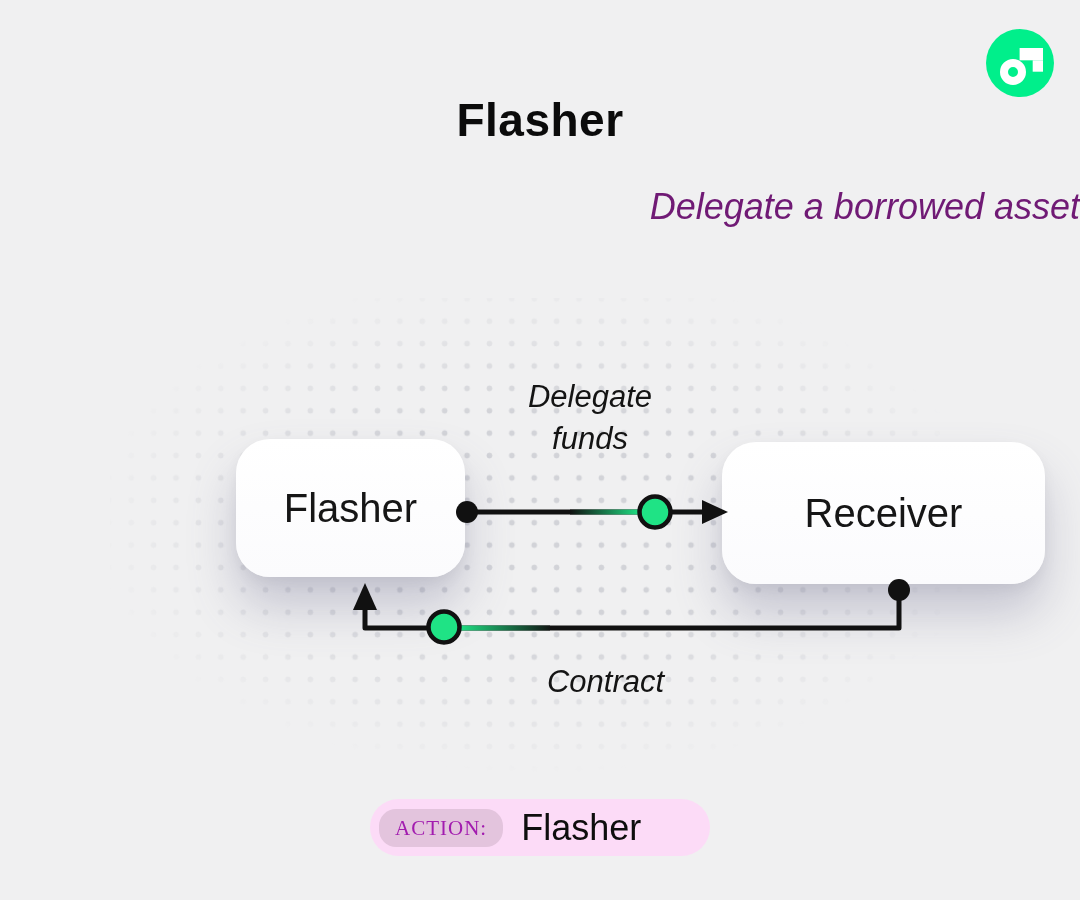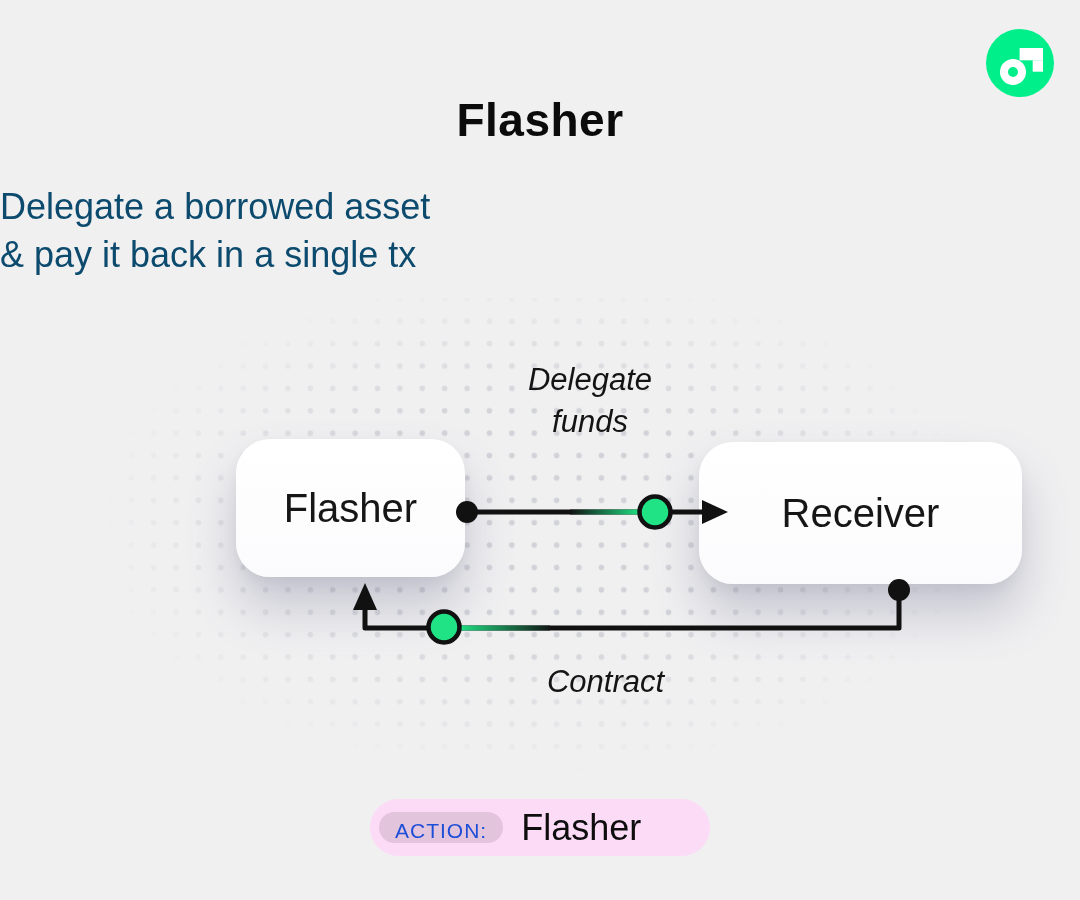--- a/index.html
+++ b/index.html
@@ -14,49 +14,49 @@
     background-size:22.4px 22.4px;background-position:10px 12px;
     -webkit-mask-image:radial-gradient(ellipse 52% 52% at 50% 47%,rgba(0,0,0,.95) 45%,rgba(0,0,0,0) 100%);
     mask-image:radial-gradient(ellipse 52% 52% at 50% 47%,rgba(0,0,0,.95) 45%,rgba(0,0,0,0) 100%);
   }
   .title{
     position:absolute;top:62px;left:0;width:100%;text-align:center;
     font-size:46px;font-weight:700;letter-spacing:.5px;color:#0b0b0b;
   }
   .logo{position:absolute;left:986px;top:29px;width:68px;height:68px;}
   .subtitle{
-    position:absolute;top:183px;left:0;width:100%;text-align:left;
-    font-size:36px;line-height:48px;font-weight:400;color:#0c4a6e;
+    position:absolute;top:183px;left:0;width:100%;text-align:right;
+    font-size:36px;line-height:48px;font-weight:400;color:#701a75;font-style:italic;
   }
   .subtitle span{display:block;}
   .node{
     position:absolute;background:linear-gradient(180deg,#ffffff 0%,#fbfbfd 100%);
     border-radius:34px;display:flex;flex-direction:column;align-items:center;justify-content:center;
     font-size:40px;color:#161616;
     box-shadow:0 30px 48px rgba(104,104,138,.30),0 6px 14px rgba(0,0,0,.05);
   }
   .node-flasher{left:236px;top:439px;width:229px;height:138px;}
-  .node-receiver{left:699px;top:442px;width:323px;height:142px;line-height:52px;text-align:center;}
+  .node-receiver{left:722px;top:442px;width:323px;height:142px;line-height:52px;text-align:center;}
   .node span{display:block;}
   .flow-label{
     position:absolute;font-style:italic;font-size:31px;line-height:42px;
     color:#141414;text-align:center;
   }
   .flow-label span{display:block;}
   .label-call{left:47px;top:474px;width:180px;}
-  .label-delegate{left:480px;top:359px;width:220px;}
+  .label-delegate{left:480px;top:376px;width:220px;}
   .label-repayment{left:493px;top:661px;width:225px;}
   .arrows{position:absolute;left:0;top:0;pointer-events:none;}
   .action-pill{
     position:absolute;left:370px;top:799px;width:340px;height:57px;border-radius:29px;
     background:#fcdbf7;display:flex;align-items:center;padding-left:9px;box-sizing:border-box;
   }
   .action-badge{
-    background:#e3c4dd;color:#1d4ed8;border-radius:17px;
-    font-size:21px;letter-spacing:1px;padding:7px 16px 0 16px;white-space:nowrap;
+    background:#e3c4dd;color:#a21caf;border-radius:17px;
+    font-size:21px;letter-spacing:1px;padding:7px 16px 6px 16px;white-space:nowrap;font-family:Liberation Serif, serif;
   }
   .action-value{font-size:36px;color:#0e0e0e;margin-left:18px;}
 </style>
 </head>
 <body>
 
 <div class="canvas">
 
   <div class="dots"></div>
 
@@ -66,21 +66,20 @@
     <svg width="68" height="68" viewBox="0 0 68 68">
       <circle cx="34" cy="34" r="34" fill="#00EF8B"></circle>
       <circle cx="27" cy="43" r="9" fill="none" stroke="#ffffff" stroke-width="8"></circle>
       <rect x="33.6" y="19" width="23.4" height="12.3" fill="#ffffff"></rect>
       <rect x="46.7" y="31.3" width="10.3" height="11.4" fill="#ffffff"></rect>
     </svg>
   </div>
 
   <div class="subtitle">
     <span>Delegate a borrowed asset</span>
-    <span>&amp; pay it back in a single tx</span>
   </div>
 
 
   <div class="flow-label label-delegate">
     <span>Delegate</span>
     <span>funds</span>
   </div>
 
   <div class="flow-label label-repayment">
     <span>Contract</span>

